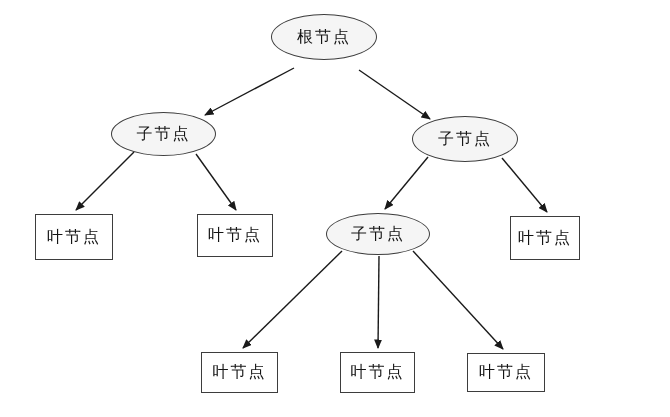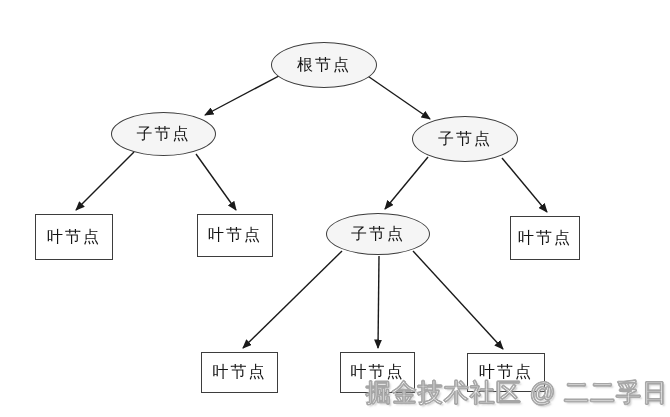--- a/index.html
+++ b/index.html
@@ -64,21 +64,21 @@
     <line x1="359" y1="70" x2="430" y2="119" marker-end="url(#arrowhead)"></line>
     <line x1="134" y1="152" x2="76" y2="210" marker-end="url(#arrowhead)"></line>
     <line x1="196" y1="154" x2="236" y2="210" marker-end="url(#arrowhead)"></line>
     <line x1="428" y1="157" x2="385" y2="209" marker-end="url(#arrowhead)"></line>
     <line x1="502" y1="158" x2="547" y2="212" marker-end="url(#arrowhead)"></line>
     <line x1="342" y1="251" x2="243" y2="348" marker-end="url(#arrowhead)"></line>
     <line x1="379" y1="256" x2="378" y2="348" marker-end="url(#arrowhead)"></line>
     <line x1="413" y1="251" x2="503" y2="349" marker-end="url(#arrowhead)"></line>
   </svg>
 
-  <div class="node ellipse" style="left:271px;top:42px;width:106px;height:46px">
+  <div class="node ellipse" style="left:271px;top:14px;width:106px;height:46px">
     <span>根节点</span>
   </div>
 
   <div class="node ellipse" style="left:111px;top:112px;width:105px;height:44px">
     <span>子节点</span>
   </div>
 
   <div class="node ellipse" style="left:412px;top:116px;width:106px;height:46px">
     <span>子节点</span>
   </div>
@@ -104,15 +104,14 @@
   </div>
 
   <div class="node rect" style="left:340px;top:352px;width:75px;height:41px">
     <span>叶节点</span>
   </div>
 
   <div class="node rect" style="left:467px;top:353px;width:78px;height:39px">
     <span>叶节点</span>
   </div>
 
-  <div class="watermark">掘金技术社区 @ 二二孚日</div>
 
 </div>
 
 </body></html>

